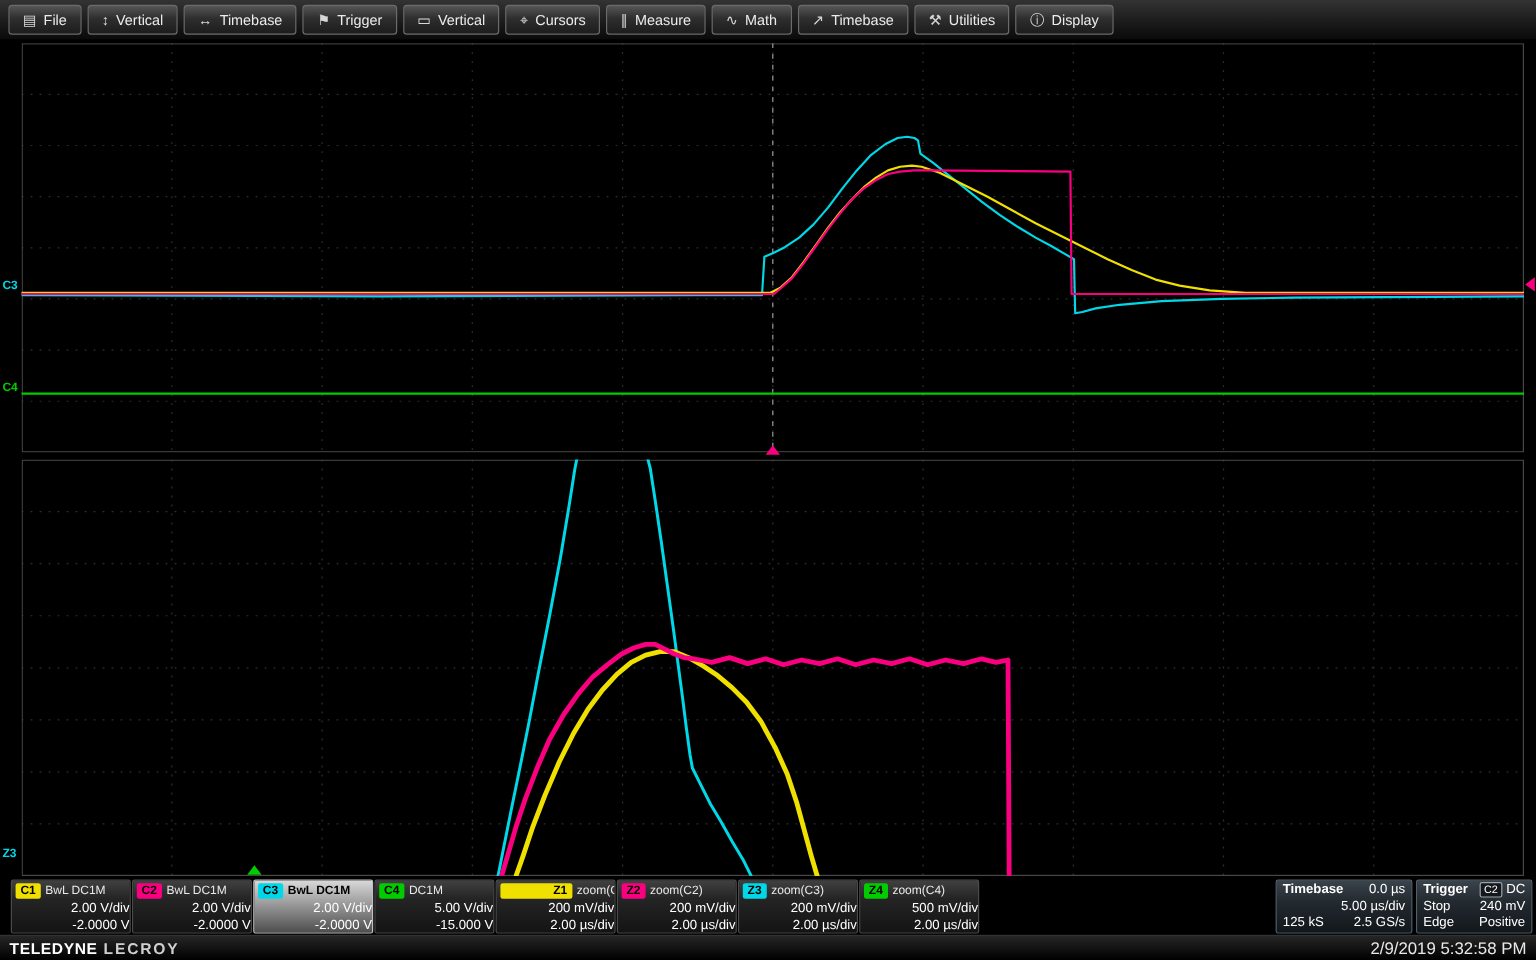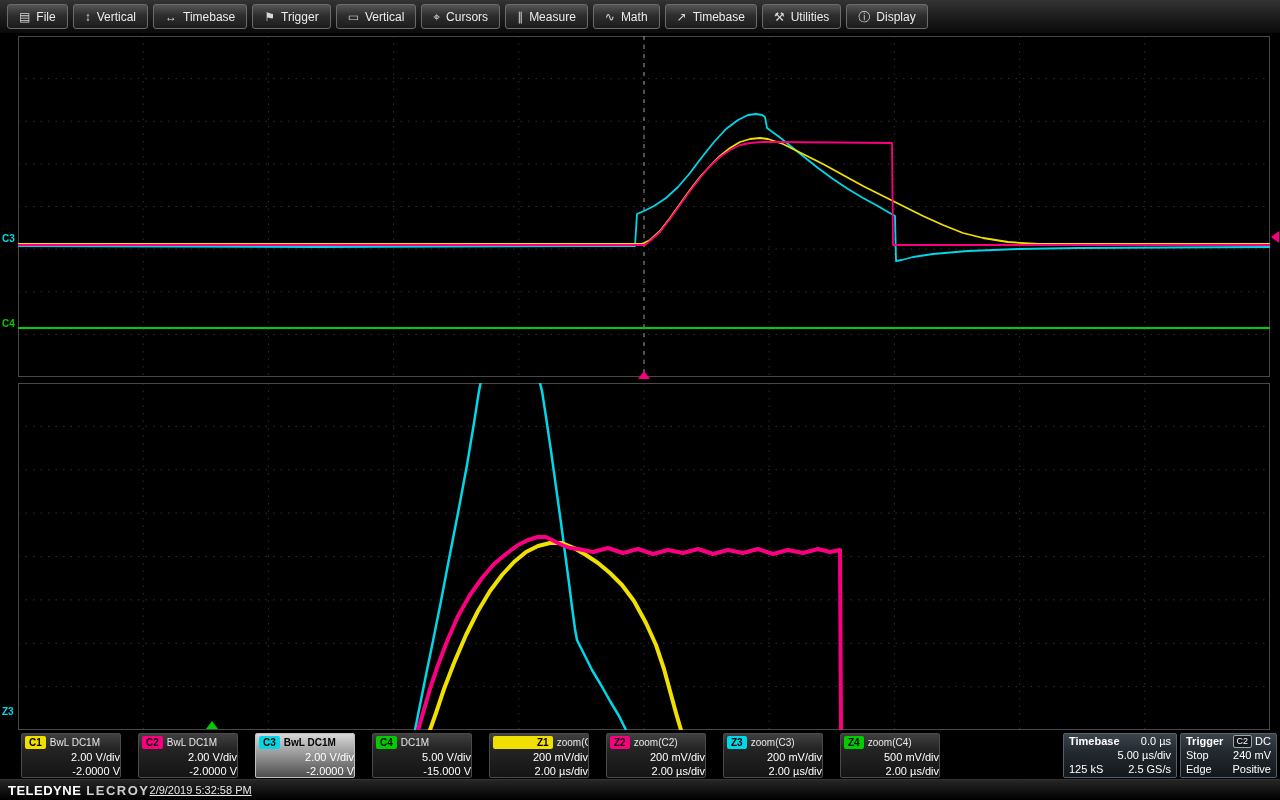--- a/index.html
+++ b/index.html
@@ -30,21 +30,21 @@
   .edge-label{position:absolute;font-size:10px;font-weight:bold;line-height:10px;}
   #label-c3{left:2px;top:234px;color:#00d8e8;}
   #label-c4{left:2px;top:319px;color:#00cc00;}
   #label-z3{left:2px;top:707px;color:#00d8e8;}
   .tri-up{position:absolute;width:0;height:0;border-left:6px solid transparent;border-right:6px solid transparent;}
   #trig-time-marker{left:638px;top:371px;border-bottom:8px solid #fa0080;}
   #zoom-pos-marker{left:206px;top:721px;border-bottom:8px solid #00cc00;}
   #trig-level-marker{position:absolute;left:1271px;top:231px;width:0;height:0;
     border-top:6px solid transparent;border-bottom:6px solid transparent;border-right:8px solid #fa0080;}
   
-  #descriptors{position:absolute;left:21px;top:733px;display:flex;gap:17px;}
+  #descriptors{position:absolute;left:9px;top:733px;display:flex;gap:1px;}
   .desc{
     width:100px;height:45px;box-sizing:border-box;border:1px solid #4a4a4a;border-radius:2px;
     background:linear-gradient(#404040,#242424 35%,#141414);color:#fff;font-size:11px;overflow:hidden;
     cursor:pointer;
   }
   .desc .hdr{display:flex;align-items:center;gap:4px;padding:1px 3px;height:14px;}
   .desc .hdr-text{font-size:10px;color:#e8e8e8;white-space:nowrap;}
   .chip{font-size:10px;font-weight:bold;color:#000;padding:0 4px;border-radius:2px;height:13px;line-height:13px;}
   .desc .l1,.desc .l2{text-align:right;font-size:11px;line-height:14px;color:#fff;}
   .desc.selected{background:linear-gradient(#d8d8d8,#9a9a9a 45%,#4e4e4e);border-color:#c0c0c0;}
@@ -56,27 +56,27 @@
   }
   #timebase-box{left:1063px;width:114px;}
   #trigger-box{left:1180px;width:97px;}
   .info-box .row{display:flex;justify-content:space-between;align-items:center;padding:0 5px;height:14px;line-height:14px;}
   .info-box .row.hdr b{font-size:11px;}
   .src-chip{background:#14181c;border:1px solid #9aa4ab;border-radius:2px;font-size:9px;padding:0 3px;line-height:11px;color:#fff;}
   .chip-group{display:flex;align-items:center;gap:3px;}
   
   .footer{
     position:absolute;left:0;bottom:0;width:1280px;height:21px;box-sizing:border-box;
-    background:linear-gradient(#262626,#000);display:flex;align-items:center;padding:0 8px;
+    background:linear-gradient(#262626,#000);display:flex;justify-content:space-between;align-items:center;padding:0 8px;
     border-top:1px solid #333;
   }
   .brand{color:#fff;font-size:13px;display:flex;align-items:baseline;gap:5px;}
   .brand .b1{font-weight:bold;letter-spacing:.5px;}
   .brand .b2{font-weight:bold;color:#cfcfcf;letter-spacing:1.5px;}
-  .timestamp{color:#e8e8e8;font-size:11px;text-decoration:underline;}
+  .timestamp{color:#e8e8e8;font-size:14px;}
 </style>
 </head>
 <body>
 
 <div class="menubar">
 
     <button class="menu-btn">
       <span class="icon">▤</span>
       <span>File</span>
     </button>

